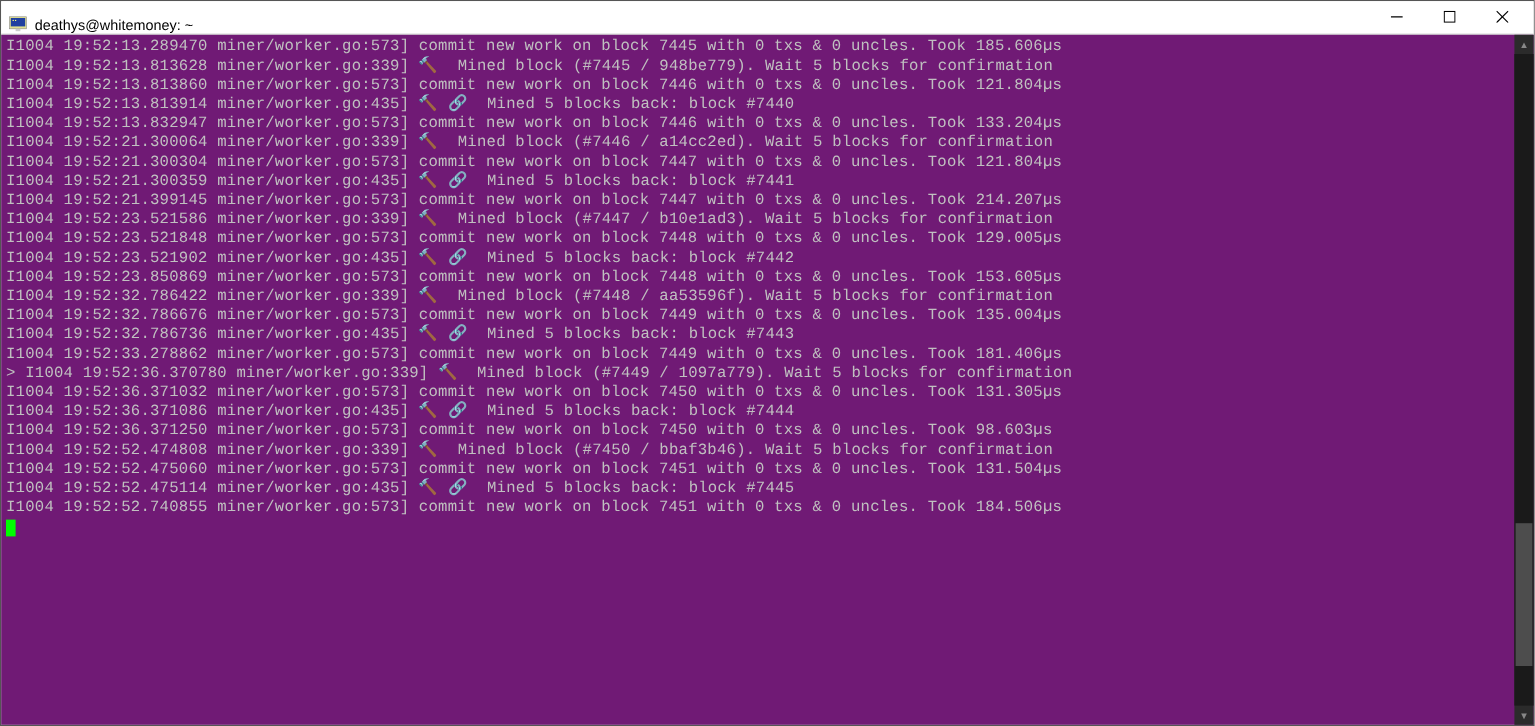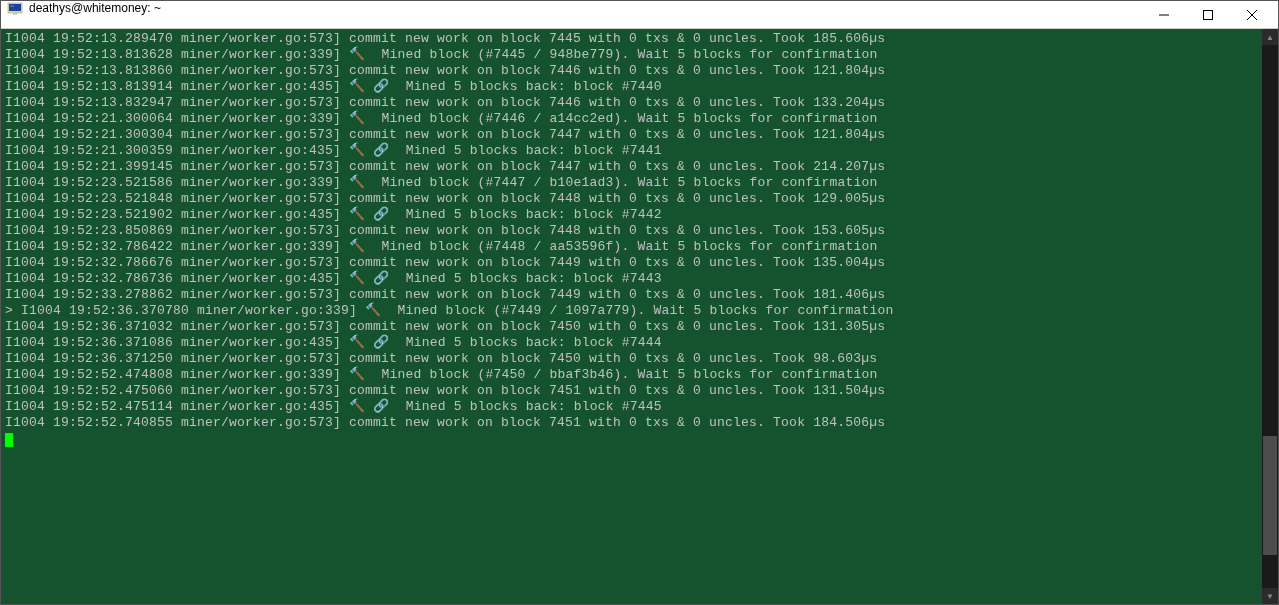--- a/index.html
+++ b/index.html
@@ -1,24 +1,24 @@
 <!DOCTYPE html>
 <html><head>
 <meta charset="utf-8">
 <style>
   * { margin: 0; padding: 0; box-sizing: border-box; }
   html, body { width: 1279px; height: 605px; overflow: hidden; font-family: 'Segoe UI', Tahoma, sans-serif; background: #fff; }
   .window { width: 1279px; height: 605px; display: flex; flex-direction: column; border: 1px solid #555; }
-  .titlebar { height: 28px; background: #fff; display: flex; align-items: flex-start; padding: 0 4px 0 6px; border-bottom: 1px solid #ccc; }
+  .titlebar { height: 28px; background: #fff; display: flex; align-items: flex-end; padding: 0 4px 0 6px; border-bottom: 1px solid #ccc; }
   .titlebar .app-icon { width: 16px; height: 16px; margin-right: 6px; display: flex; align-items: center; justify-content: center; }
   .titlebar .title-text { font-size: 12px; color: #000; flex: 0 0 auto; }
   .titlebar .spacer { flex: 1 1 auto; }
   .winbtn { width: 44px; height: 28px; display: flex; align-items: center; justify-content: center; cursor: pointer; }
   .winbtn svg { width: 10px; height: 10px; }
-  .terminal-wrap { flex: 1; background: #14532d; display: flex; position: relative; justify-content: flex-end; }
+  .terminal-wrap { flex: 1; background: #701a75; display: flex; position: relative; justify-content: flex-end; }
   .terminal { flex: 1; overflow: hidden; padding: 2px 4px; font-family: Consolas, 'Courier New', monospace; font-size: 13px; line-height: 16px; color: #c0c0c0; white-space: pre-wrap; word-break: break-all; letter-spacing: 0.2px; }
   .terminal .line { display: block; }
   .cursor { display: inline-block; width: 8px; height: 14px; background: #00ff00; vertical-align: bottom; }
   .scrollbar { width: 16px; background: #2b2b2b; display: flex; flex-direction: column; align-items: center; }
   .scroll-arrow { width: 16px; height: 16px; display: flex; align-items: center; justify-content: center; color: #888; cursor: pointer; font-size: 8px; }
   .scroll-track { flex: 1; width: 16px; position: relative; background: #1a1a1a; }
   .scroll-thumb { position: absolute; width: 14px; left: 1px; background: #4d4d4d; border-radius: 0; }
 </style>
 </head>
 <body>

